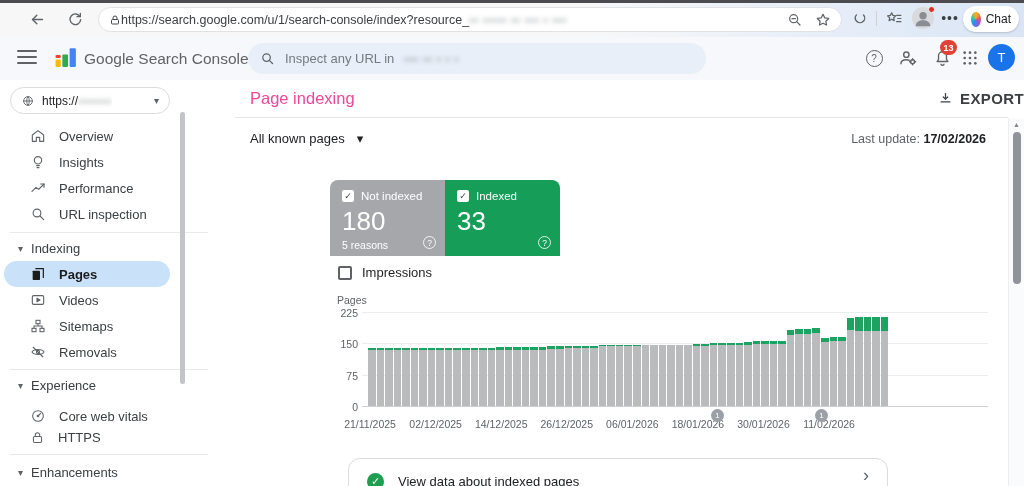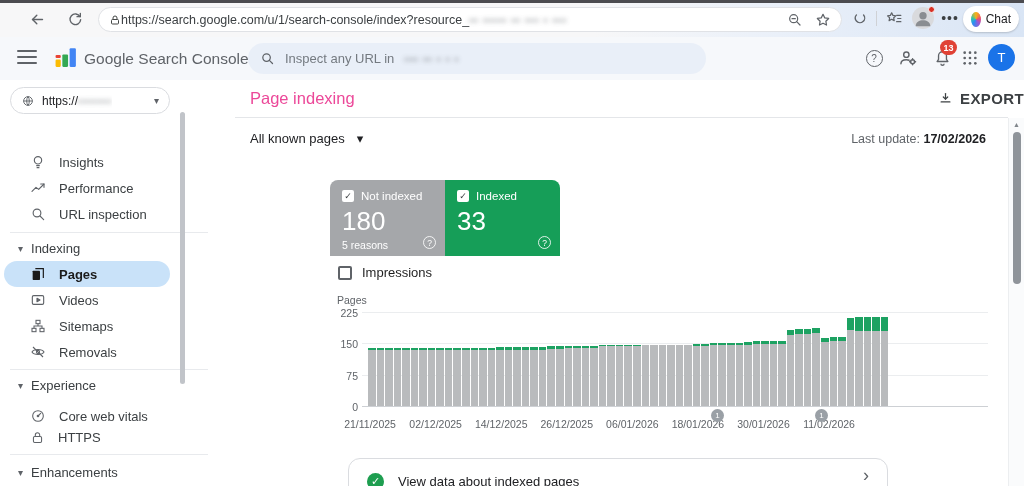--- a/index.html
+++ b/index.html
@@ -248,20 +248,26 @@
       <svg width="14" height="14" viewBox="0 0 24 24" fill="none" stroke="#5f6368" stroke-width="1.6">
           <circle cx="12" cy="12" r="7.5"></circle>
           <path d="M4.5 12h15"></path>
           <path d="M12 4.5c3 3 3 12 0 15c-3-3-3-12 0-15z"></path>
         </svg>
       <span class="ptx"><span>https://</span><span class="masked">•••••••</span></span>
       <span class="pill-spacer"></span>
       <span class="caret">▾</span>
     </div>
 
+    <div class="s-item" style="top:43px;">
+      <svg width="16" height="16" viewBox="0 0 24 24" fill="none" stroke="#5f6368" stroke-width="1.7" stroke-linejoin="round">
+          <path d="M3.5 10.5L12 4l8.5 6.5V20h-6v-6h-5v6h-6z"></path>
+        </svg>
+      <span class="lbl">Overview</span>
+    </div>
     <div class="s-item" style="top:69px;">
       <svg width="16" height="16" viewBox="0 0 24 24" fill="none" stroke="#5f6368" stroke-width="1.7" stroke-linecap="round">
           <circle cx="12" cy="9.5" r="5.5"></circle>
           <path d="M10 17.5h4"></path>
           <path d="M10.6 20.5h2.8"></path>
         </svg>
       <span class="lbl">Insights</span>
     </div>
     <div class="s-item" style="top:95px;">
       <svg width="16" height="16" viewBox="0 0 24 24" fill="none" stroke="#5f6368" stroke-width="1.7" stroke-linecap="round" stroke-linejoin="round">

